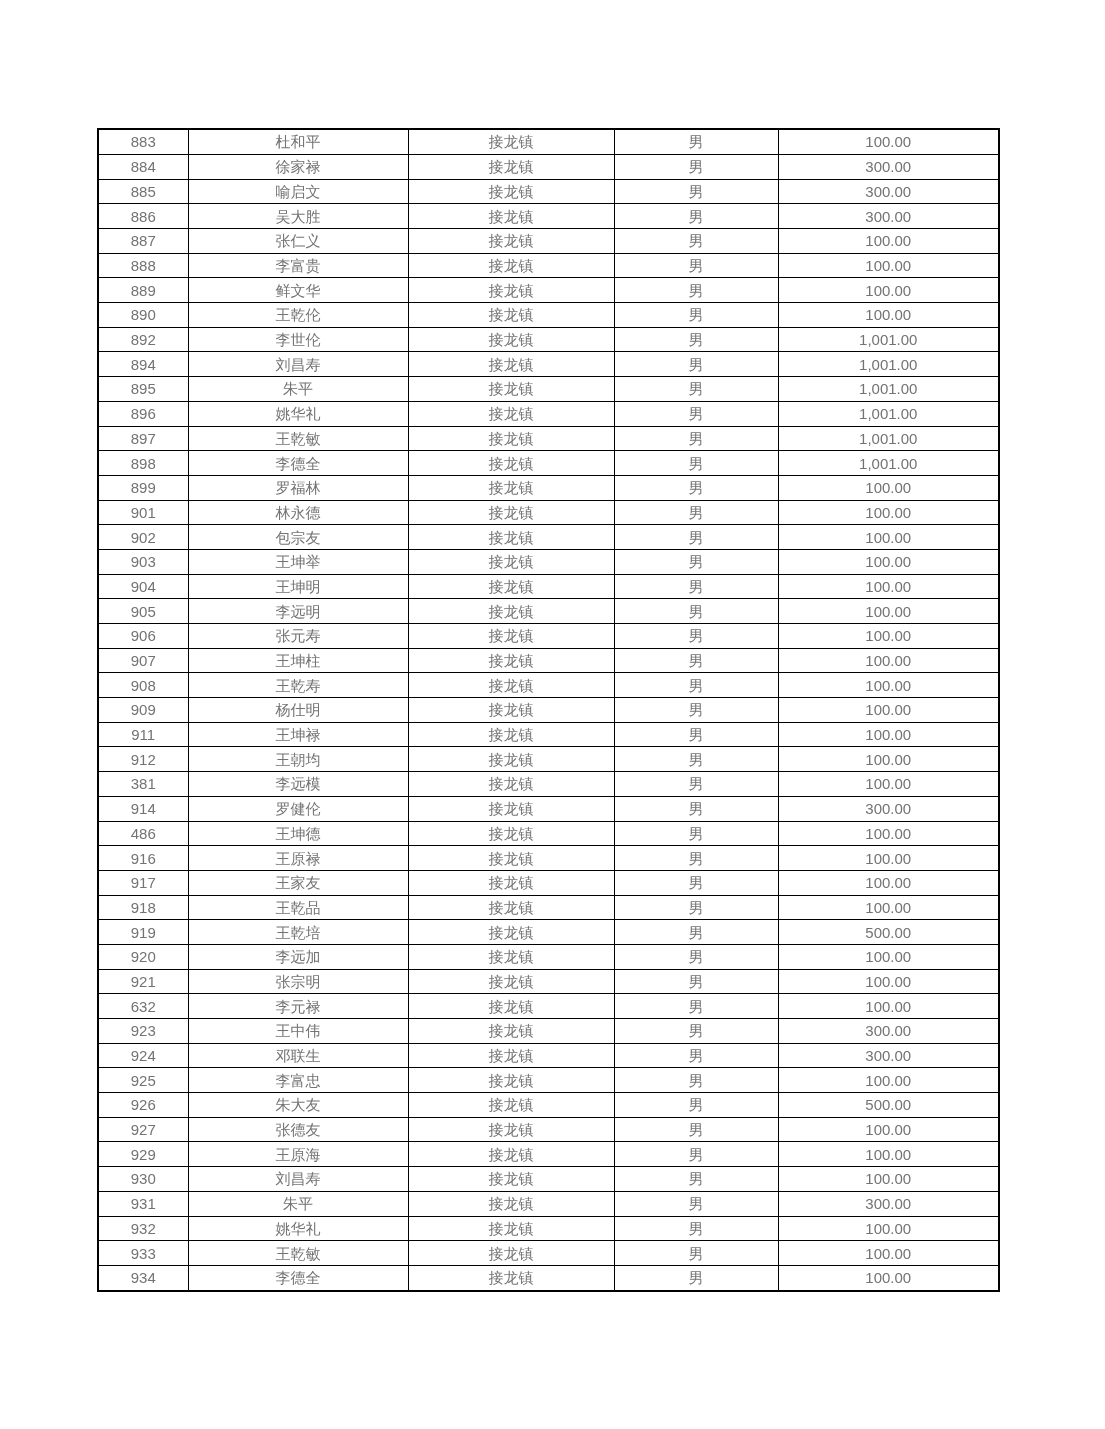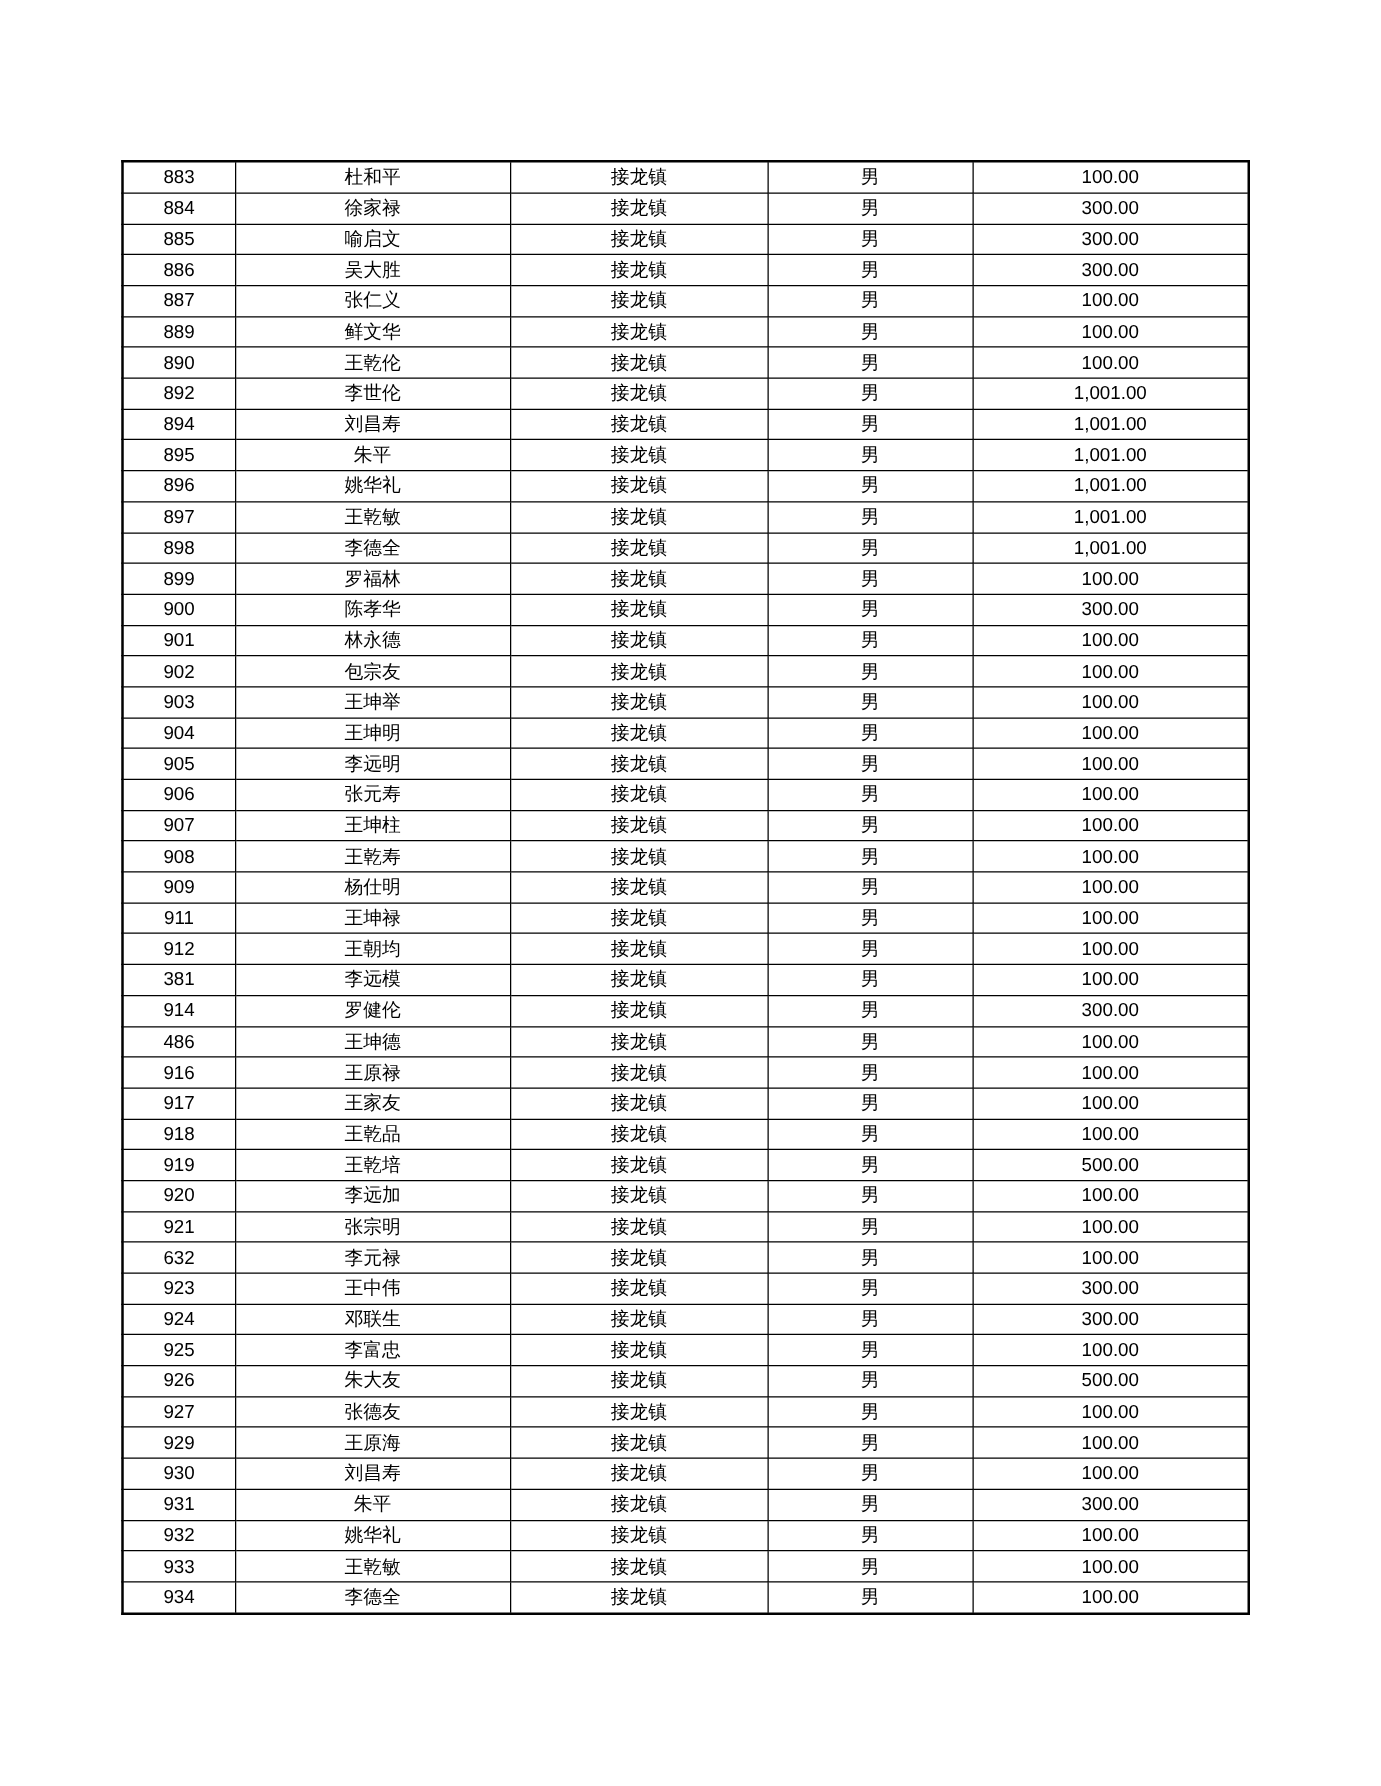--- a/index.html
+++ b/index.html
@@ -8,21 +8,21 @@
     background: #e8e8e8;
   }
   .page {
     position: relative;
     width: 1105px;
     height: 1429px;
     background: #ffffff;
     margin: 0 auto;
     overflow: hidden;
     font-family: "Liberation Sans", "DejaVu Sans", sans-serif;
-    color: #000000;
+    color: #737373;
   }
   table.data-table {
     position: absolute;
     left: 97px;
     top: 128px;
     width: 901px;
     height: 1164px;
     border-collapse: collapse;
     table-layout: fixed;
     border: 2px solid #000000;
@@ -85,20 +85,27 @@
           <td>300.00</td>
         </tr>
         <tr>
           <td>887</td>
           <td>张仁义</td>
           <td>接龙镇</td>
           <td>男</td>
           <td>100.00</td>
         </tr>
         <tr>
+          <td>888</td>
+          <td>李富贵</td>
+          <td>接龙镇</td>
+          <td>男</td>
+          <td>100.00</td>
+        </tr>
+        <tr>
           <td>889</td>
           <td>鲜文华</td>
           <td>接龙镇</td>
           <td>男</td>
           <td>100.00</td>
         </tr>
         <tr>
           <td>890</td>
           <td>王乾伦</td>
           <td>接龙镇</td>
@@ -146,27 +153,20 @@
           <td>接龙镇</td>
           <td>男</td>
           <td>1,001.00</td>
         </tr>
         <tr>
           <td>899</td>
           <td>罗福林</td>
           <td>接龙镇</td>
           <td>男</td>
           <td>100.00</td>
-        </tr>
-        <tr>
-          <td>900</td>
-          <td>陈孝华</td>
-          <td>接龙镇</td>
-          <td>男</td>
-          <td>300.00</td>
         </tr>
         <tr>
           <td>901</td>
           <td>林永德</td>
           <td>接龙镇</td>
           <td>男</td>
           <td>100.00</td>
         </tr>
         <tr>
           <td>902</td>

